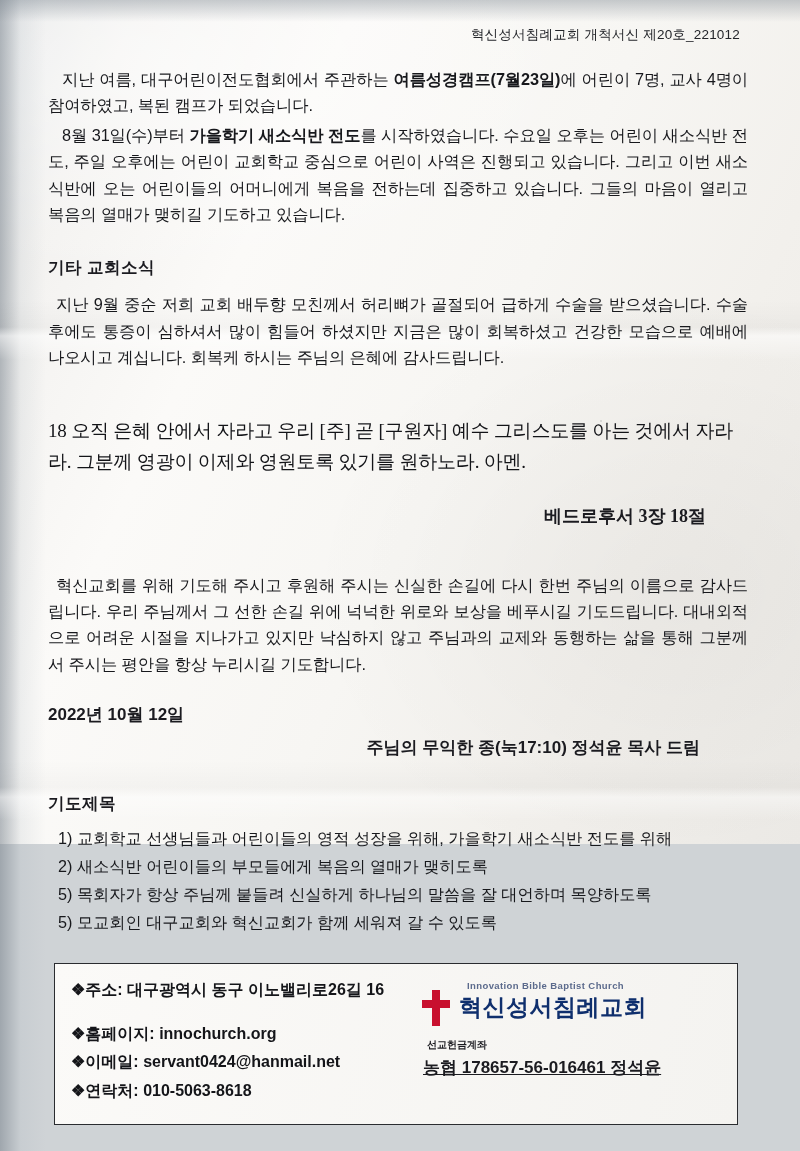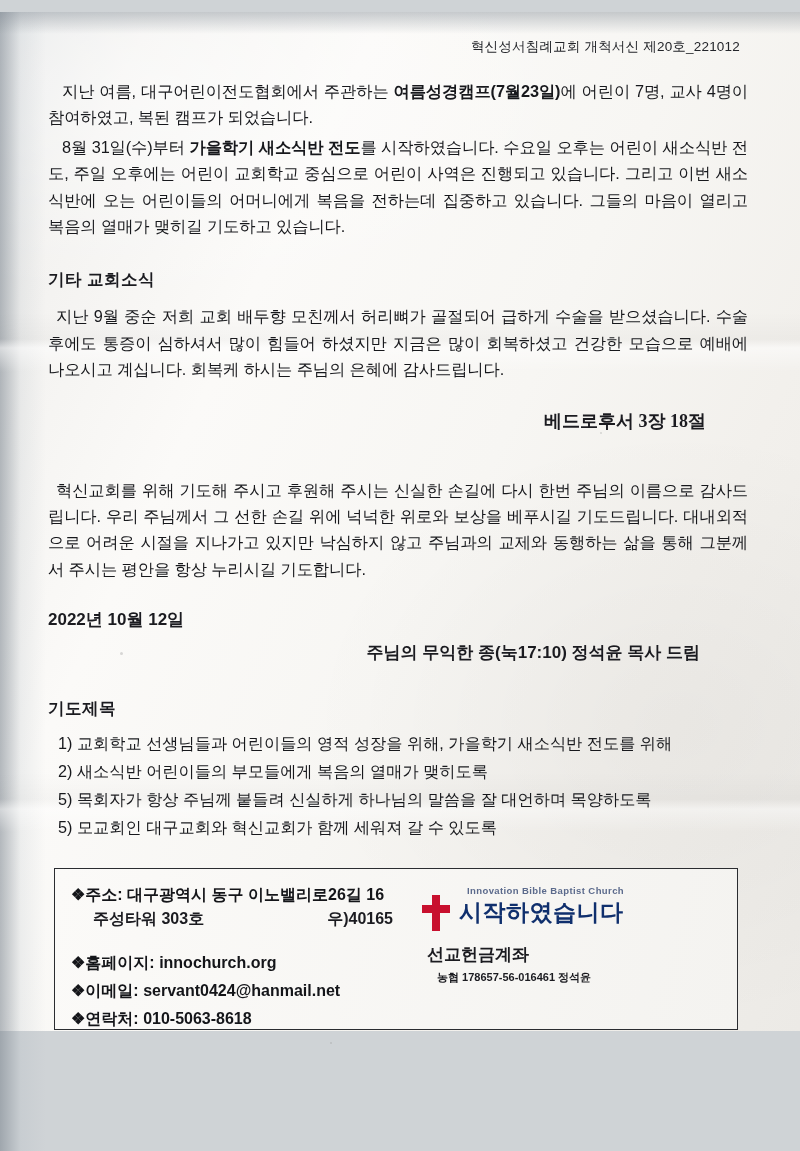--- a/index.html
+++ b/index.html
@@ -9,23 +9,23 @@
   body {
     width: 800px;
     height: 1151px;
     background: #cfd3d6;
     font-family: "Liberation Sans", sans-serif;
     overflow: hidden;
   }
   .page {
     position: absolute;
     left: 0;
-    top: 12px;
+    top: 0;
     width: 800px;
-    height: 1019px;
+    height: 844px;
     background:
       radial-gradient(ellipse 600px 300px at 20% 8%, rgba(255,255,255,0.55), rgba(255,255,255,0) 70%),
       radial-gradient(ellipse 500px 400px at 85% 70%, rgba(0,0,0,0.035), rgba(0,0,0,0) 75%),
       linear-gradient(115deg, #e4e6e7 0%, #f3f2f0 12%, #fbfaf8 30%, #f7f6f3 55%, #f2f0ec 75%, #eceae6 100%);
     box-sizing: border-box;
   }
   .paper-shadow-left {
     position: absolute;
     left: 0; top: 0;
     width: 46px; height: 1151px;
@@ -211,31 +211,32 @@
     width: 28px; height: 8px;
     background: #c8102e;
   }
   .kor-name {
     font-size: 23px;
     font-weight: bold;
     color: #0f2f6d;
     letter-spacing: 0.5px;
   }
   .acct-title {
-    font-size: 17px;
+    font-size: 10px;
     font-weight: bold;
     margin-top: 12px;
     margin-left: 6px;
   }
   .acct-no {
-    font-size: 11px;
+    font-size: 17px;
     font-weight: bold;
     margin-top: 4px;
-    margin-left: 16px;
+    margin-left: 2px;
     white-space: nowrap;
+    text-decoration: underline;
   }
   .speck {
     position: absolute;
     background: rgba(150,150,150,0.35);
     border-radius: 50%;
     pointer-events: none;
   }
 </style>
 </head>
 <body>
@@ -254,51 +255,48 @@
 
     <div class="header-line">혁신성서침례교회 개척서신 제20호_221012</div>
 
     <p class="body-text p1"><span>지난 여름, 대구어린이전도협회에서 주관하는 </span><span class="b">여름성경캠프(7월23일)</span><span>에 어린이 7명, 교사 4명이 참여하였고, 복된 캠프가 되었습니다.</span></p>
 
     <p class="body-text p2"><span>8월 31일(수)부터 </span><span class="b">가을학기 새소식반 전도</span><span>를 시작하였습니다. 수요일 오후는 어린이 새소식반 전도, 주일 오후에는 어린이 교회학교 중심으로 어린이 사역은 진행되고 있습니다. 그리고 이번 새소식반에 오는 어린이들의 어머니에게 복음을 전하는데 집중하고 있습니다. 그들의 마음이 열리고 복음의 열매가 맺히길 기도하고 있습니다.</span></p>
 
     <div class="section-title">기타 교회소식</div>
     <p class="body-text p3">지난 9월 중순 저희 교회 배두향 모친께서 허리뼈가 골절되어 급하게 수술을 받으셨습니다. 수술 후에도 통증이 심하셔서 많이 힘들어 하셨지만 지금은 많이 회복하셨고 건강한 모습으로 예배에 나오시고 계십니다. 회복케 하시는 주님의 은혜에 감사드립니다.</p>
 
+    <div class="verse">18 오직 은혜 안에서 자라고 우리 [주] 곧 [구원자] 예수 그리스도를 아는 것에서 자라라. 그분께 영광이 이제와 영원토록 있기를 원하노라. 아멘.</div>
     <div class="verse-ref">베드로후서 3장 18절</div>
 
     <p class="body-text p4">혁신교회를 위해 기도해 주시고 후원해 주시는 신실한 손길에 다시 한번 주님의 이름으로 감사드립니다. 우리 주님께서 그 선한 손길 위에 넉넉한 위로와 보상을 베푸시길 기도드립니다. 대내외적으로 어려운 시절을 지나가고 있지만 낙심하지 않고 주님과의 교제와 동행하는 삶을 통해 그분께서 주시는 평안을 항상 누리시길 기도합니다.</p>
 
     <div class="date-line">2022년 10월 12일</div>
     <div class="sign-line">주님의 무익한 종(눅17:10) 정석윤 목사 드림</div>
 
     <div class="pray-title">기도제목</div>
     <ul class="pray-list">
       <li>1) 교회학교 선생님들과 어린이들의 영적 성장을 위해, 가을학기 새소식반 전도를 위해</li>
       <li>2) 새소식반 어린이들의 부모들에게 복음의 열매가 맺히도록</li>
       <li>5) 목회자가 항상 주님께 붙들려 신실하게 하나님의 말씀을 잘 대언하며 목양하도록</li>
       <li>5) 모교회인 대구교회와 혁신교회가 함께 세워져 갈 수 있도록</li>
     </ul>
 
     <div class="footer-box">
       <div class="footer-left">
         <div class="fl-row">❖주소: 대구광역시 동구 이노밸리로26길 16</div>
-        <div class="fl-sub">
-          <span>주성타워 303호</span>
-          <span>우)40165</span>
-        </div>
         <div class="fl-row" style="margin-top:20px;"><span>❖홈페이지: </span><span>innochurch.org</span></div>
         <div class="fl-row" style="margin-top:4px;"><span>❖이메일: </span><span>servant0424@hanmail.net</span></div>
         <div class="fl-row" style="margin-top:4px;"><span>❖연락처: </span><span>010-5063-8618</span></div>
       </div>
       <div class="footer-right">
         <div class="eng-name">Innovation Bible Baptist Church</div>
         <div class="logo-row">
           <span class="cross"></span>
-          <span class="kor-name">시작하였습니다</span>
+          <span class="kor-name">혁신성서침례교회</span>
         </div>
         <div class="acct-title">선교헌금계좌</div>
         <div class="acct-no">농협 178657-56-016461 정석윤</div>
       </div>
     </div>
 
   </div>
 </div>
 
 </body></html>

